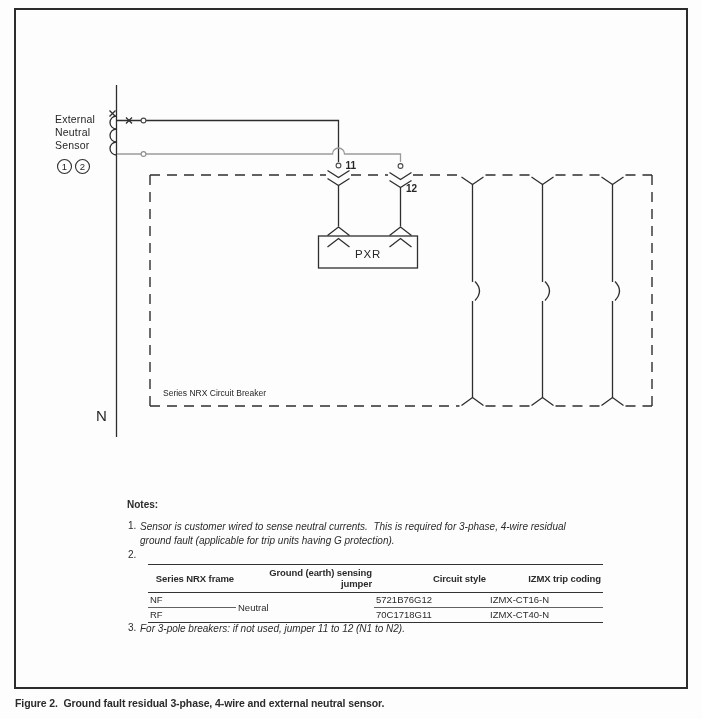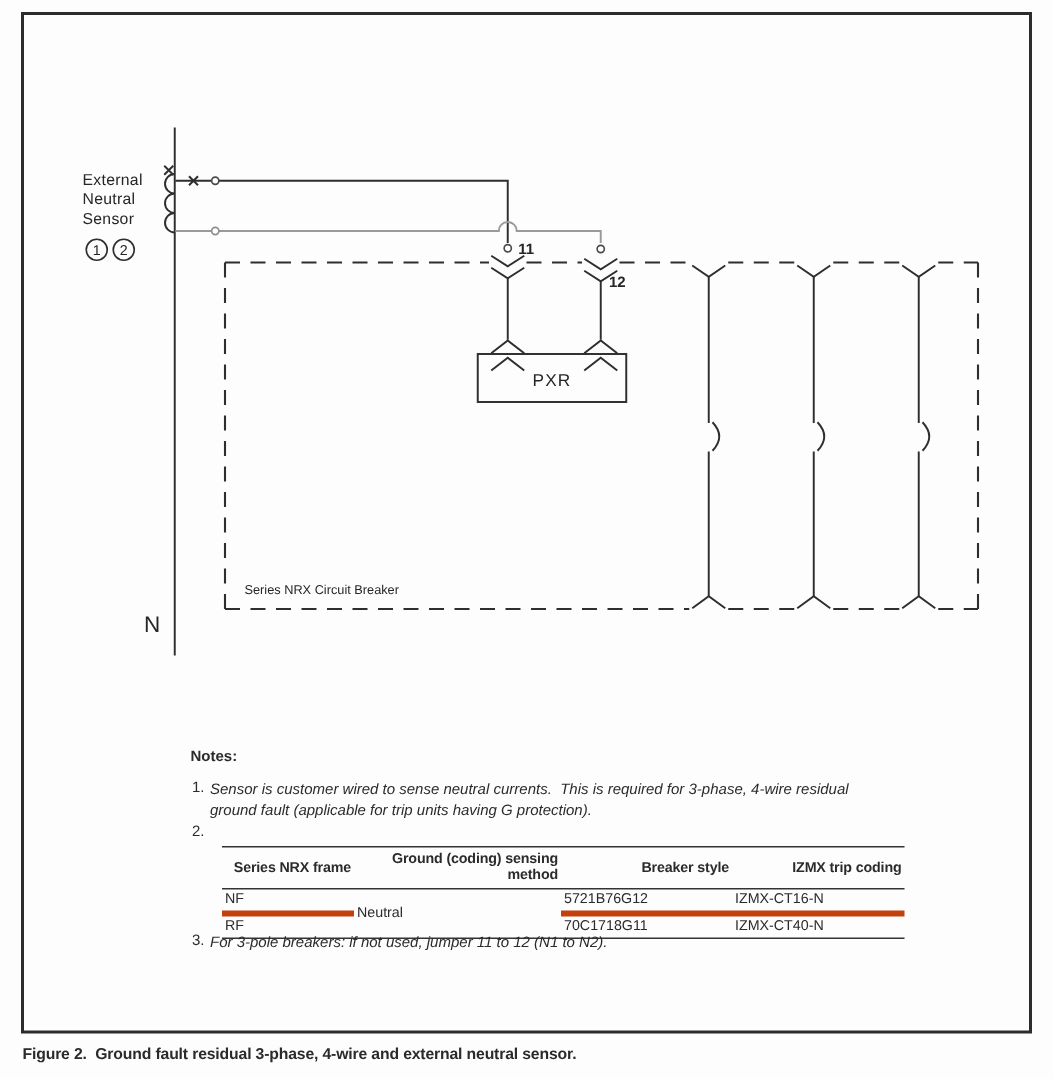--- a/index.html
+++ b/index.html
@@ -35,21 +35,21 @@
   .spec-table{
     position:absolute;left:148px;top:564px;width:455px;
     border-collapse:collapse;table-layout:fixed;
     border-top:1.5px solid #333;border-bottom:1.5px solid #333;
   }
   .spec-table th{
     border-bottom:1.5px solid #333;text-align:right;
     font-size:9.5px;padding:2px 2px 3px 2px;letter-spacing:-0.1px;
   }
   .spec-table td{font-size:9.5px;padding:1px 2px 2px 2px;}
-  .spec-table td.rb{border-bottom:4px solid #c2410c;}
+  .spec-table td.rb{border-bottom:1px solid #c2410c;}
   .spec-table td.method{vertical-align:middle;}
   .caption{
     position:absolute;left:15px;top:697px;
     font-size:10.5px;font-weight:bold;letter-spacing:-0.1px;
   }
 </style>
 </head>
 <body>
 
 <div class="frame"></div>
@@ -151,22 +151,22 @@
 <table class="spec-table">
   <colgroup>
     <col style="width:88px">
       <col style="width:138px">
       <col style="width:114px">
       <col style="width:115px">
   </colgroup>
   <thead>
     <tr>
       <th>Series NRX frame</th>
-      <th>Ground (coding) sensing method</th>
-      <th>Breaker style</th>
+      <th>Ground (earth) sensing jumper</th>
+      <th>Circuit style</th>
       <th>IZMX trip coding</th>
     </tr>
   </thead>
   <tbody>
     <tr>
       <td class="rb">NF</td>
       <td class="method" rowspan="2">Neutral</td>
       <td class="rb">5721B76G12</td>
       <td class="rb">IZMX-CT16-N</td>
     </tr>

